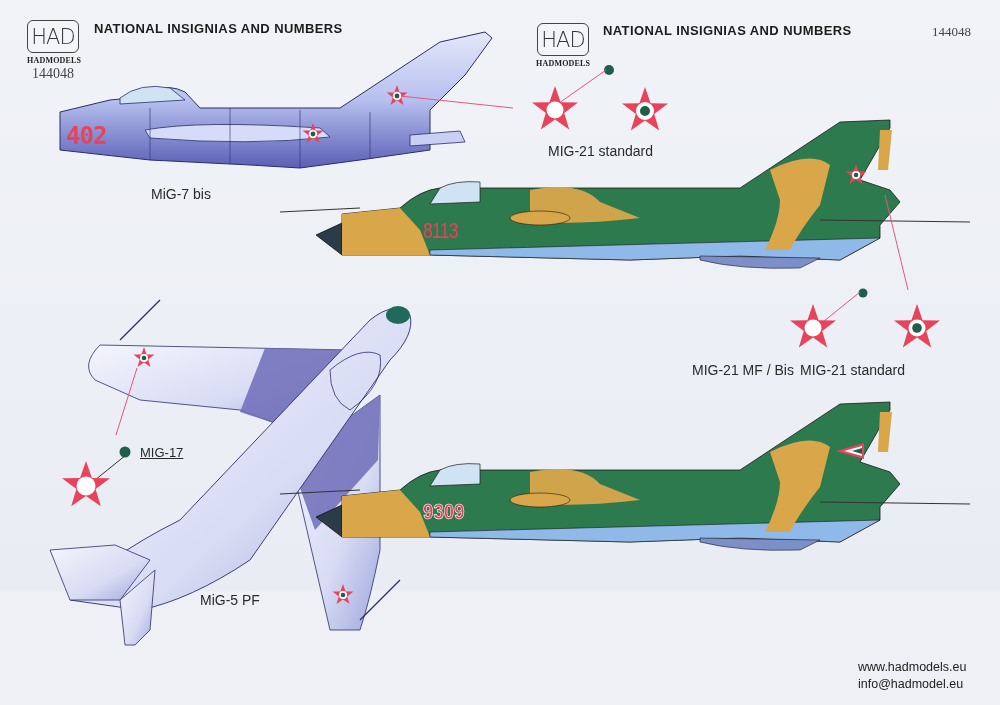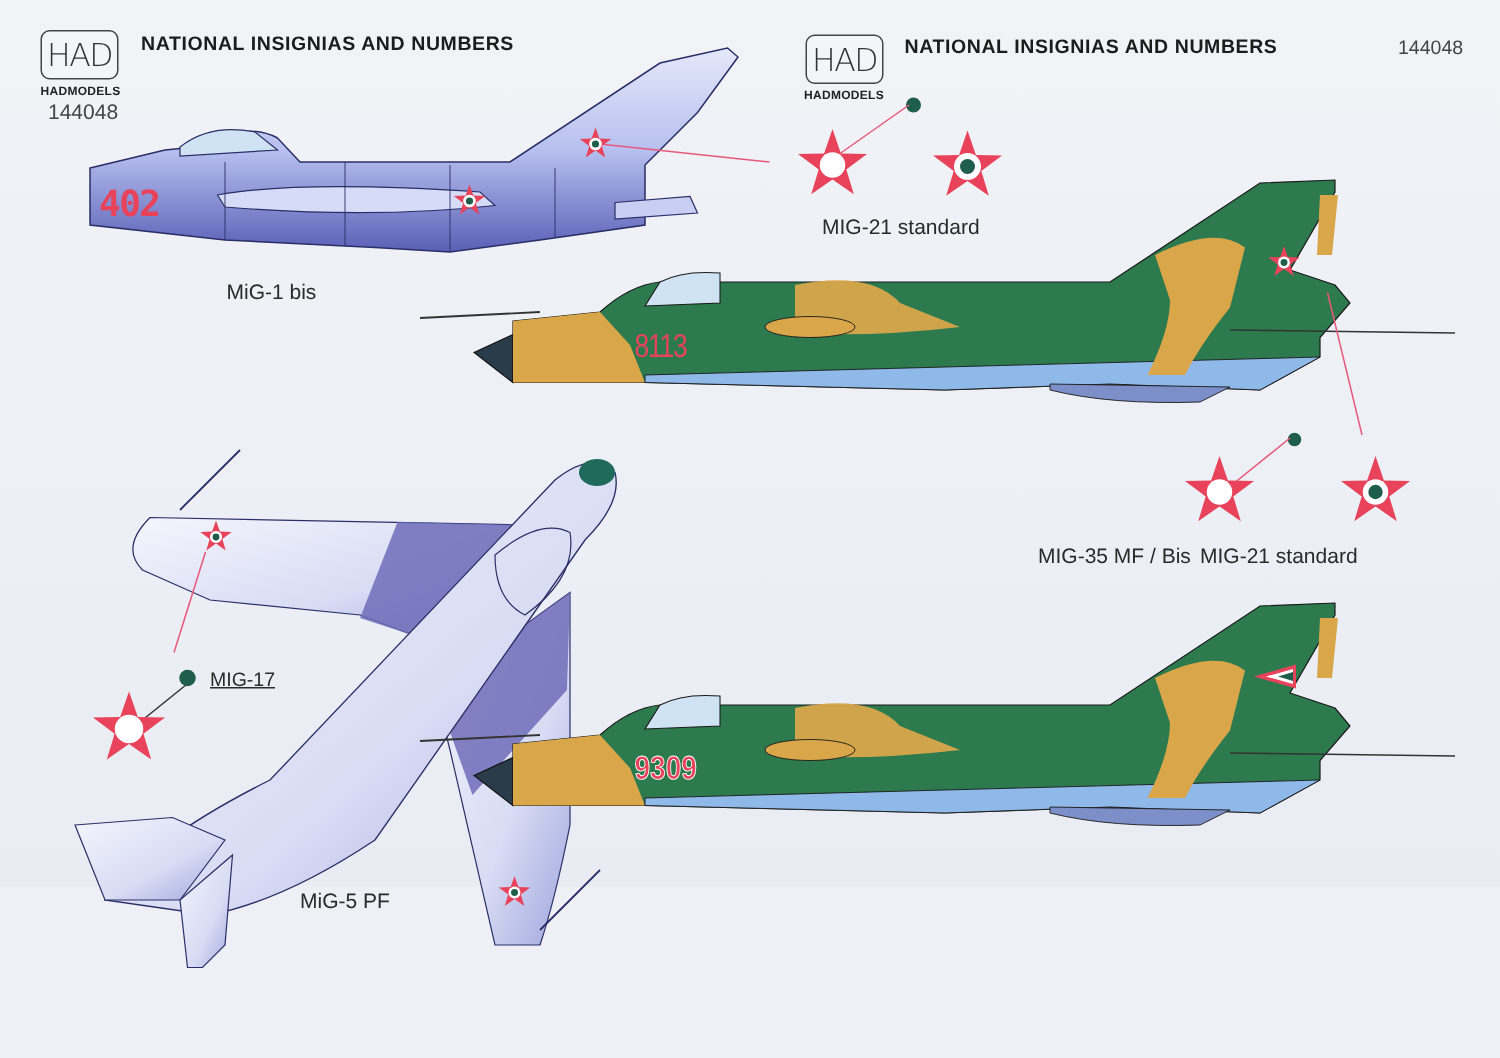--- a/index.html
+++ b/index.html
@@ -1,20 +1,20 @@
 <!DOCTYPE html>
 <html><head>
 <meta charset="utf-8">
 <style>
   html,body{margin:0;padding:0;}
   body{width:1000px;height:705px;overflow:hidden;background:#eef0f5;position:relative;font-family:"Liberation Sans",sans-serif;}
   .sheet{position:absolute;left:0;top:0;width:1000px;height:591px;background:linear-gradient(180deg,#f1f3f7 0%,#eceff5 60%,#e9ecf2 100%);}
   .logo{position:absolute;border:1.5px solid #444;border-radius:6px;background:#f4f5f8;display:flex;align-items:center;justify-content:center;color:#333;font-family:"DejaVu Sans",sans-serif;font-weight:300;letter-spacing:-1px;}
-  .logo-sub{position:absolute;font-family:Liberation Sans, sans-serif;font-weight:bold;font-size:8px;color:#222;letter-spacing:0.2px;}
-  .code{position:absolute;font-size:14px;color:#444;}
+  .logo-sub{position:absolute;font-family:Liberation Serif, serif;font-weight:bold;font-size:8px;color:#222;letter-spacing:0.2px;}
+  .code{position:absolute;font-size:14px;color:#444;font-family:Liberation Serif, serif;}
   .title{position:absolute;font-family:Liberation Sans, sans-serif;font-weight:bold;font-size:13px;color:#1c1c1c;letter-spacing:0.4px;white-space:nowrap;}
   .caption{position:absolute;font-size:14px;color:#2a2a2a;white-space:nowrap;}
   .web{position:absolute;font-size:12.5px;color:#222;line-height:17px;text-align:left;}
   svg{position:absolute;overflow:visible;}
 </style>
 </head>
 <body>
 
 <div class="sheet">
 
@@ -55,21 +55,21 @@
     <path d="M145,130 Q200,120 320,128 L330,137 Q250,146 150,138 Z" fill="#d6dcf8" stroke="#2a2e66" stroke-width="0.8"></path>
     <path d="M410,135 L460,131 L465,142 L410,146 Z" fill="#c9cff2" stroke="#2a2e66" stroke-width="0.8"></path>
     <line x1="150" y1="108" x2="150" y2="160" stroke="#2a2e66" stroke-width="0.6"></line>
     <line x1="230" y1="108" x2="230" y2="164" stroke="#2a2e66" stroke-width="0.6"></line>
     <line x1="300" y1="110" x2="300" y2="168" stroke="#2a2e66" stroke-width="0.6"></line>
     <line x1="370" y1="112" x2="370" y2="158" stroke="#2a2e66" stroke-width="0.6"></line>
 
     <line x1="400" y1="96" x2="513" y2="108" stroke="#e8587a" stroke-width="1"></line>
   </svg>
   <div style="position:absolute;left:66px;top:122px;color:#e8435a;font-family:'DejaVu Sans Mono',monospace;font-weight:bold;font-size:24px;letter-spacing:-1px;">402</div>
-  <div class="caption" style="left:151px;top:186px;">MiG-1 bis</div>
+  <div class="caption" style="left:151px;top:186px;">MiG-7 bis</div>
 
   <svg width="24" height="24" viewBox="-12 -12 24 24" style="left:385px;top:84px;">
     <polygon points="0,-11 2.6,-3.6 10.5,-3.4 4.2,1.4 6.5,9 0,4.4 -6.5,9 -4.2,1.4 -10.5,-3.4 -2.6,-3.6" fill="#e8435a"></polygon>
     <circle r="4.2" fill="#fff"></circle>
       <circle r="2.4" fill="#1f5e4a"></circle>
   </svg>
   <svg width="24" height="24" viewBox="-12 -12 24 24" style="left:301px;top:122px;">
     <polygon points="0,-11 2.6,-3.6 10.5,-3.4 4.2,1.4 6.5,9 0,4.4 -6.5,9 -4.2,1.4 -10.5,-3.4 -2.6,-3.6" fill="#e8435a"></polygon>
     <circle r="4.2" fill="#fff"></circle>
       <circle r="2.4" fill="#1f5e4a"></circle>
@@ -122,21 +122,21 @@
     </svg>
   <svg width="50" height="48" viewBox="-25 -25 50 48" style="left:788px;top:303px;">
     <polygon points="0,-24 5.6,-7.7 23,-7.4 9.2,3 14.2,19.5 0,9.6 -14.2,19.5 -9.2,3 -23,-7.4 -5.6,-7.7" fill="#e8435a"></polygon>
     <circle r="8.5" fill="#fff"></circle>
   </svg>
   <svg width="50" height="48" viewBox="-25 -25 50 48" style="left:892px;top:303px;">
     <polygon points="0,-24 5.6,-7.7 23,-7.4 9.2,3 14.2,19.5 0,9.6 -14.2,19.5 -9.2,3 -23,-7.4 -5.6,-7.7" fill="#e8435a"></polygon>
     <circle r="8.5" fill="#fff"></circle>
       <circle r="4.8" fill="#1f5e4a"></circle>
   </svg>
-  <div class="caption" style="left:692px;top:362px;">MIG-35 MF / Bis</div>
+  <div class="caption" style="left:692px;top:362px;">MIG-21 MF / Bis</div>
   <div class="caption" style="left:800px;top:362px;">MIG-21 standard</div>
 
   <svg width="420" height="380" viewBox="0 0 420 380" style="left:40px;top:300px;">
 
     <path d="M55,80 Q40,65 60,45 L310,50 L300,75 L240,125 L200,110 L100,100 Z" fill="url(#metalTop)" stroke="#2a2e66" stroke-width="0.8"></path>
     <path d="M225,48 L310,50 L240,125 L200,112 Z" fill="#6f6cb8" opacity="0.85"></path>
 
     <path d="M250,160 L340,95 L340,250 Q330,300 320,330 L290,330 L260,200 Z" fill="url(#metalTop)" stroke="#2a2e66" stroke-width="0.8"></path>
     <path d="M250,160 L340,95 L338,160 L275,230 Z" fill="#6f6cb8" opacity="0.85"></path>
 
@@ -189,13 +189,17 @@
     <path d="M420,152 Q460,162 520,160 L540,150 L420,148 Z" fill="#7d8fc8" stroke="#1a1a1a" stroke-width="0.6"></path>
   </svg>
 
   <svg width="30" height="16" viewBox="0 0 30 16" style="left:836px;top:443px;">
     <polygon points="0,8 28,0 28,16" fill="#e8435a"></polygon>
     <polygon points="8,8 26,3 26,13" fill="#fff"></polygon>
     <polygon points="16,8 26,5 26,11" fill="#1f5e4a"></polygon>
   </svg>
   <div style="position:absolute;left:423px;top:499px;color:#e8435a;font-family:'Liberation Sans',sans-serif;font-weight:bold;font-size:22px;-webkit-text-stroke:0.6px #fff;transform:scaleX(0.85);transform-origin:left;">9309</div>
 
+  <div class="web" style="left:858px;top:659px;">
+    <div>www.hadmodels.eu</div>
+    <div>info@hadmodel.eu</div>
+  </div>
 </div>
 
 </body></html>

